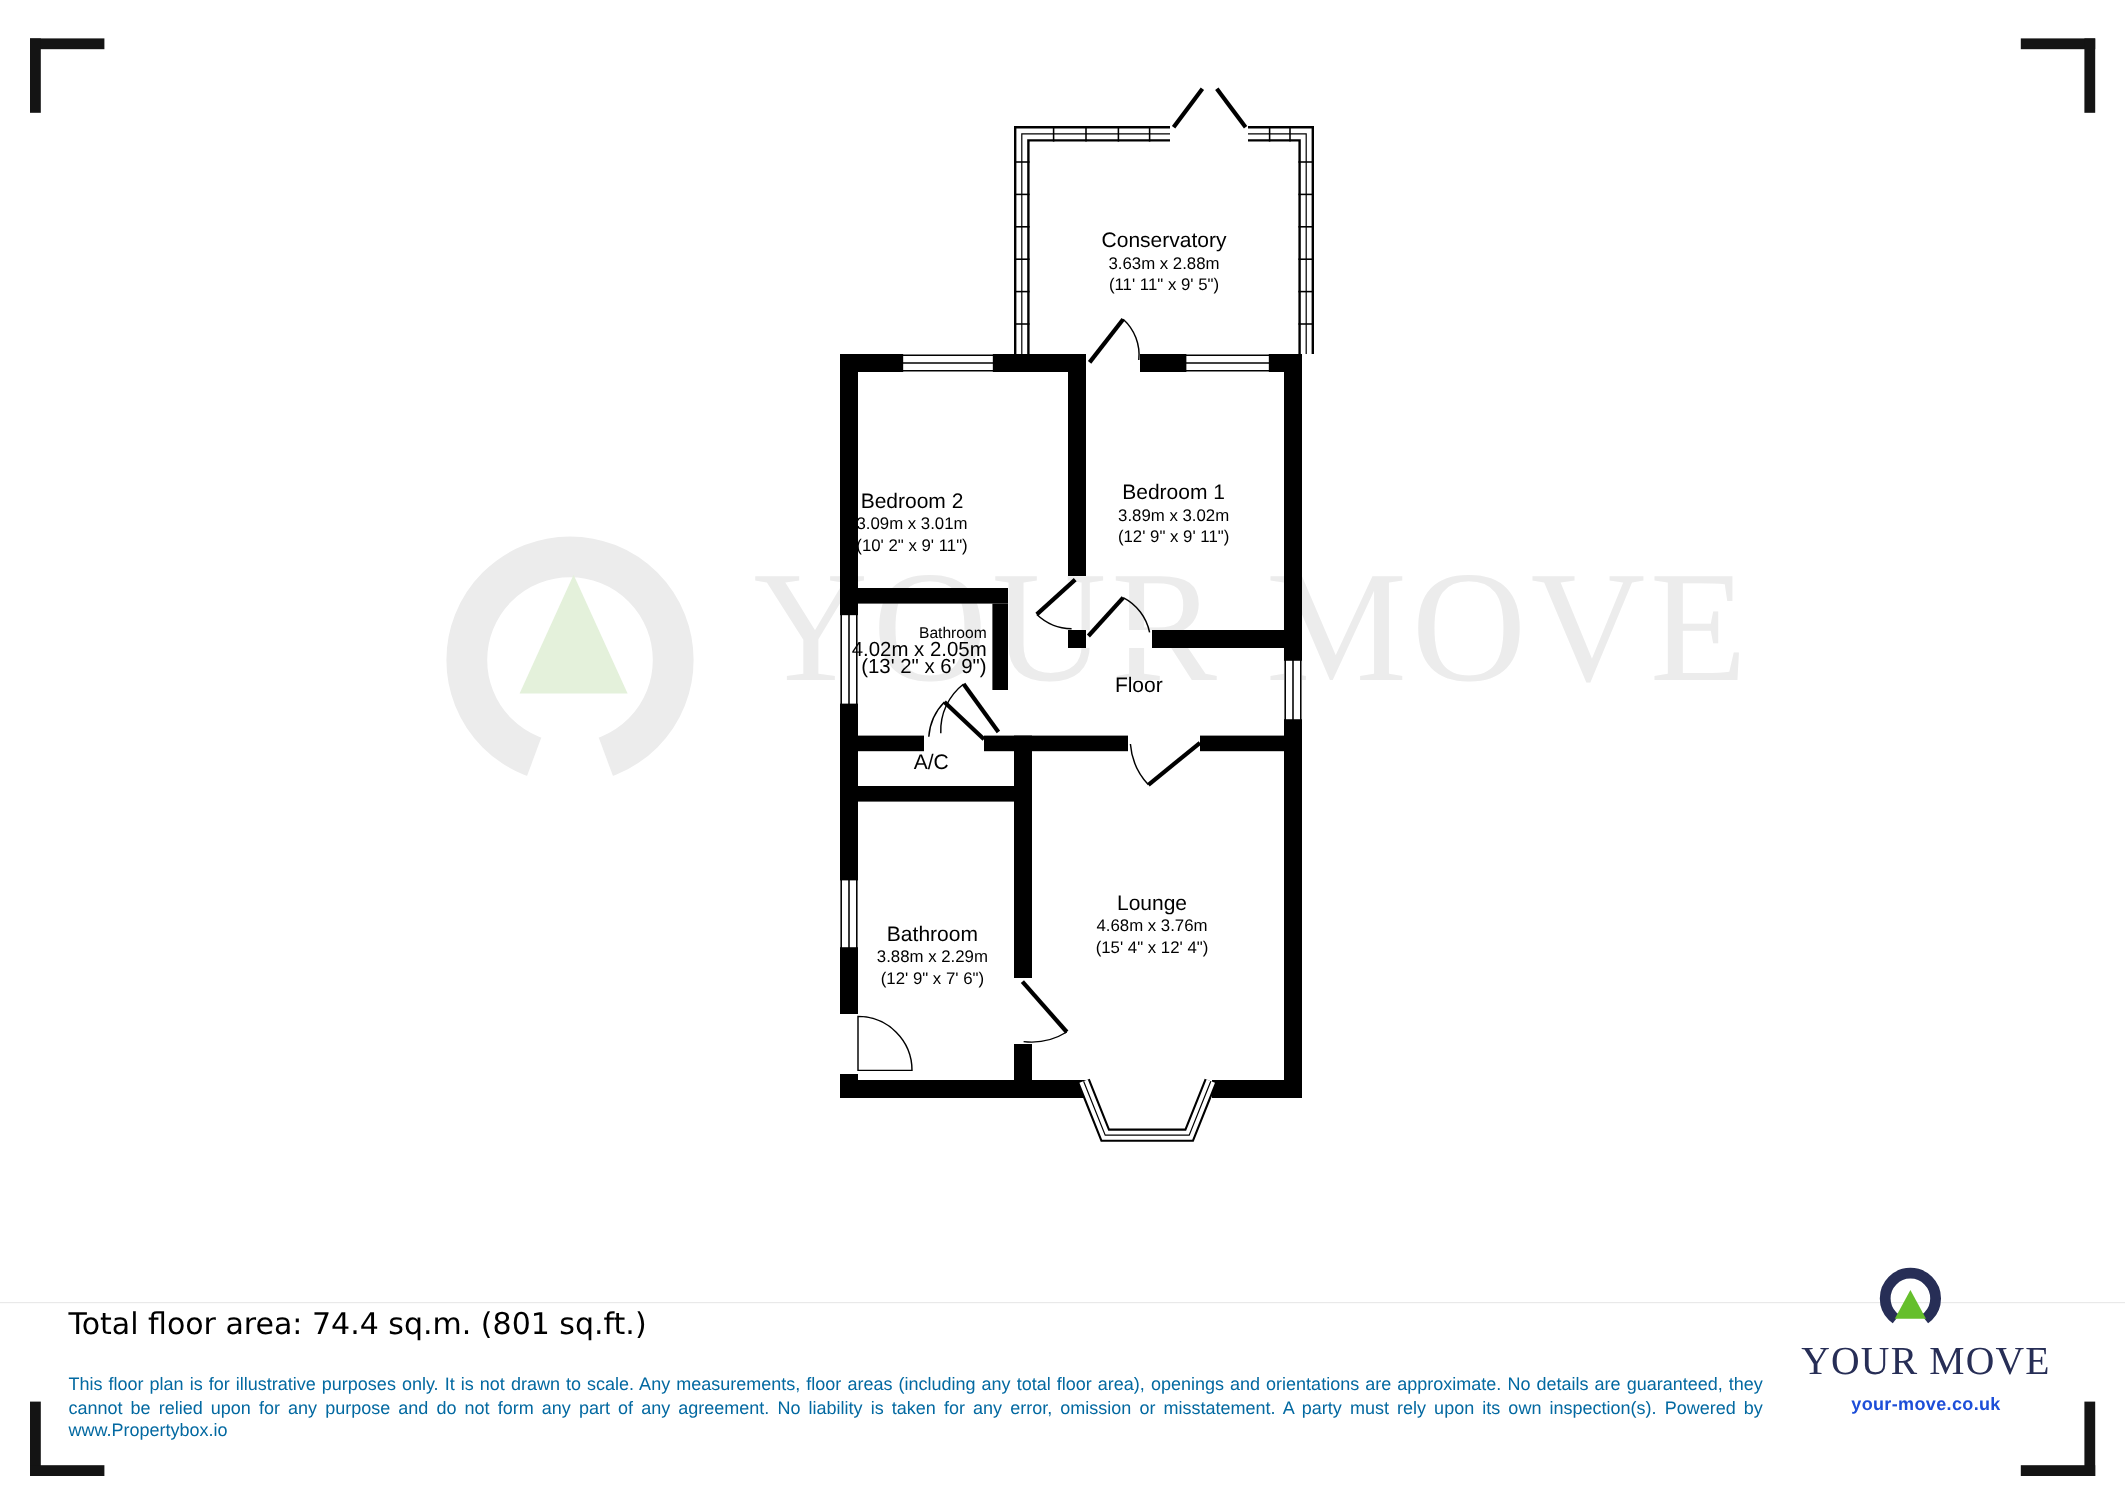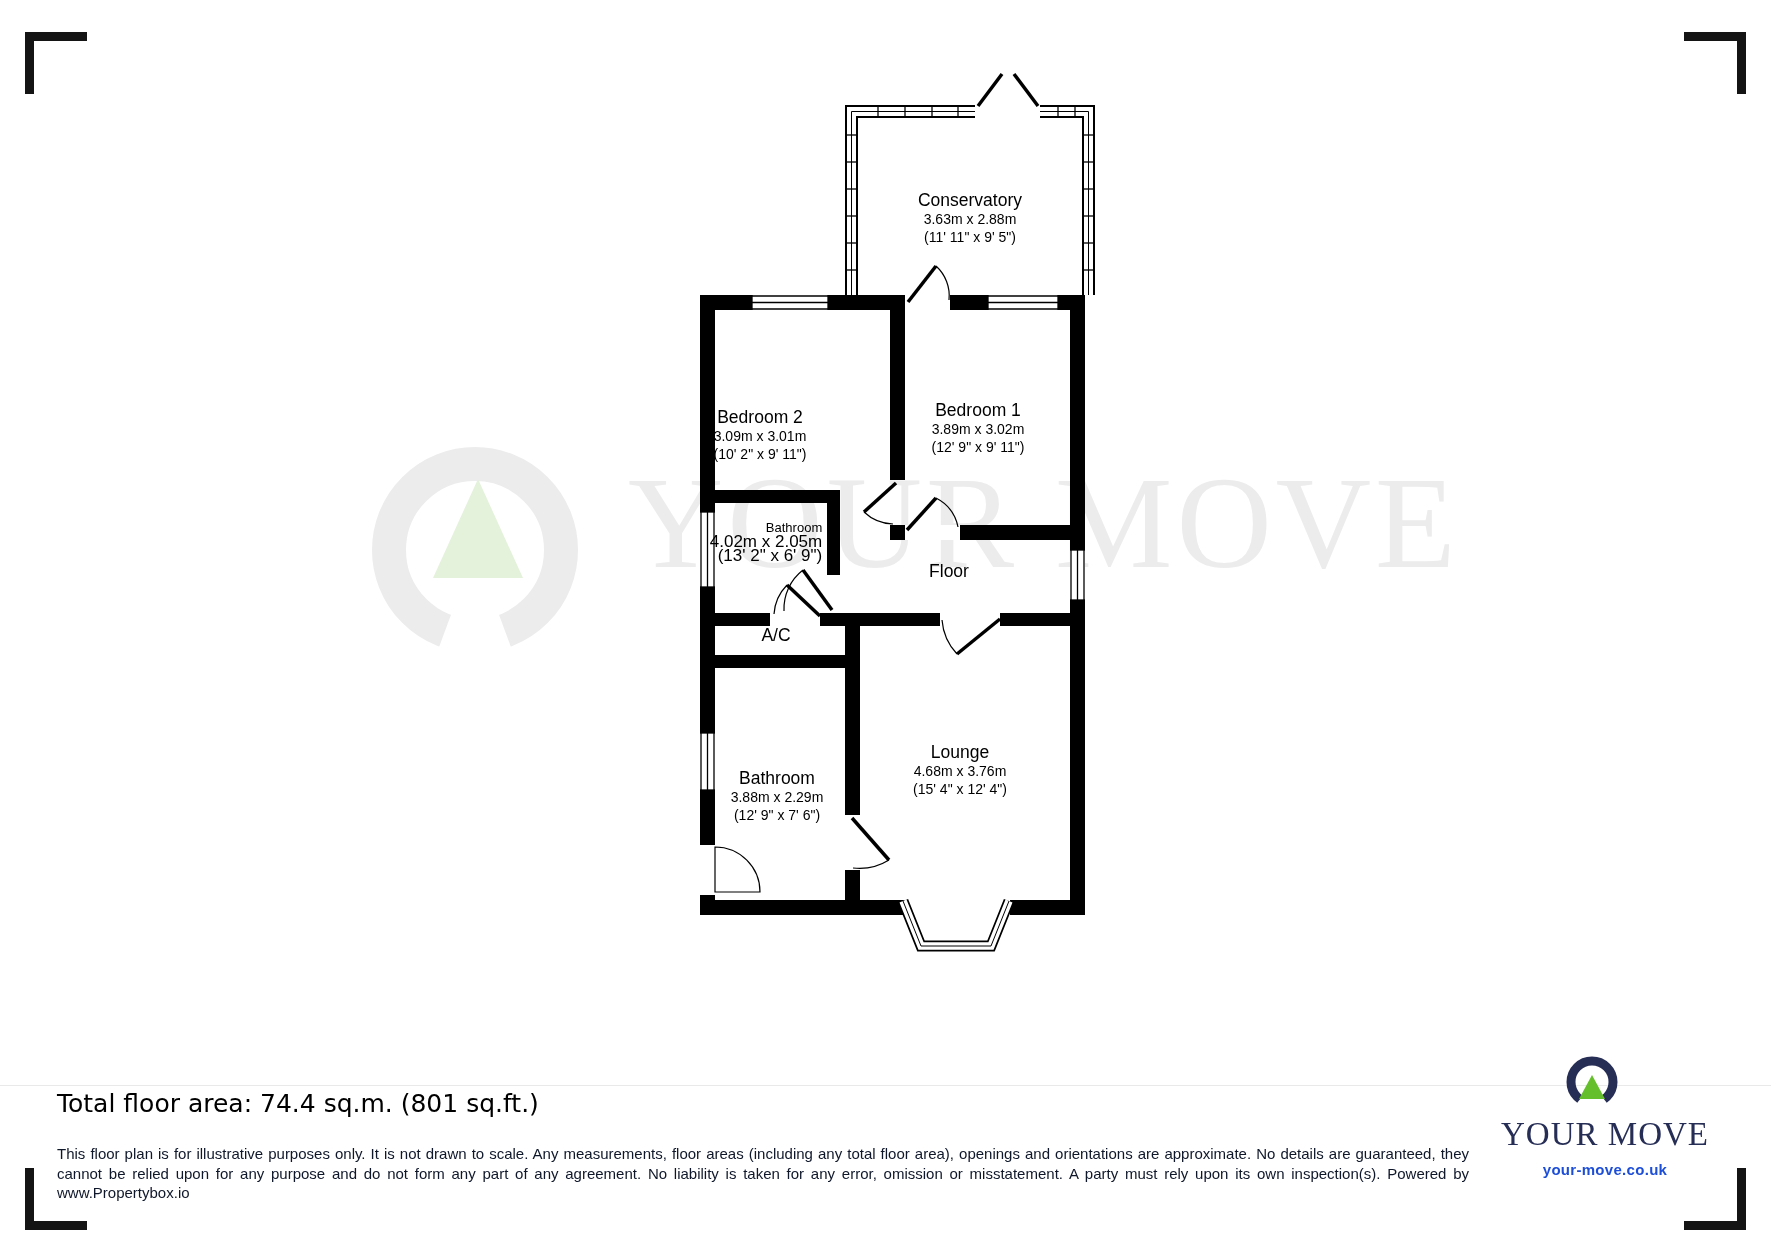--- a/index.html
+++ b/index.html
@@ -23,21 +23,21 @@
   .room-label.small .room-dims { font-size:17px; line-height:14px; }
   
   .title-block { position:absolute; left:493px; top:960px; width:800px; text-align:center;
                  font-family:"DejaVu Sans", sans-serif; }
   .title-heading { font-size:38px; line-height:44px; }
   .title-sub { font-size:26px; line-height:30px; margin-top:8px; }
   .footer-rule { position:absolute; left:0; top:1085px; width:1771px; height:1px; background:#e9e9e9; }
   .total-area { position:absolute; left:57px; top:1089px; font-family:"DejaVu Sans", sans-serif;
                 font-size:25px; line-height:30px; }
   .disclaimer { position:absolute; left:57px; top:1144px; width:1412px; font-size:15px;
-                line-height:19.5px; color:#0f172a; text-align:justify; }
+                line-height:19.5px; color:#0369a1; text-align:justify; }
   
   .brand { position:absolute; left:1488px; top:1040px; width:234px; text-align:center; }
   .brand-name { font-family:"Liberation Serif", serif; font-size:33px; letter-spacing:1px;
                 color:#272e56; margin-top:2px; white-space:nowrap; }
   .brand-url { font-size:15px; font-weight:bold; color:#1d4ed8; margin-top:8px; letter-spacing:.3px; }
 </style>
 </head>
 <body>
 
 <div>

